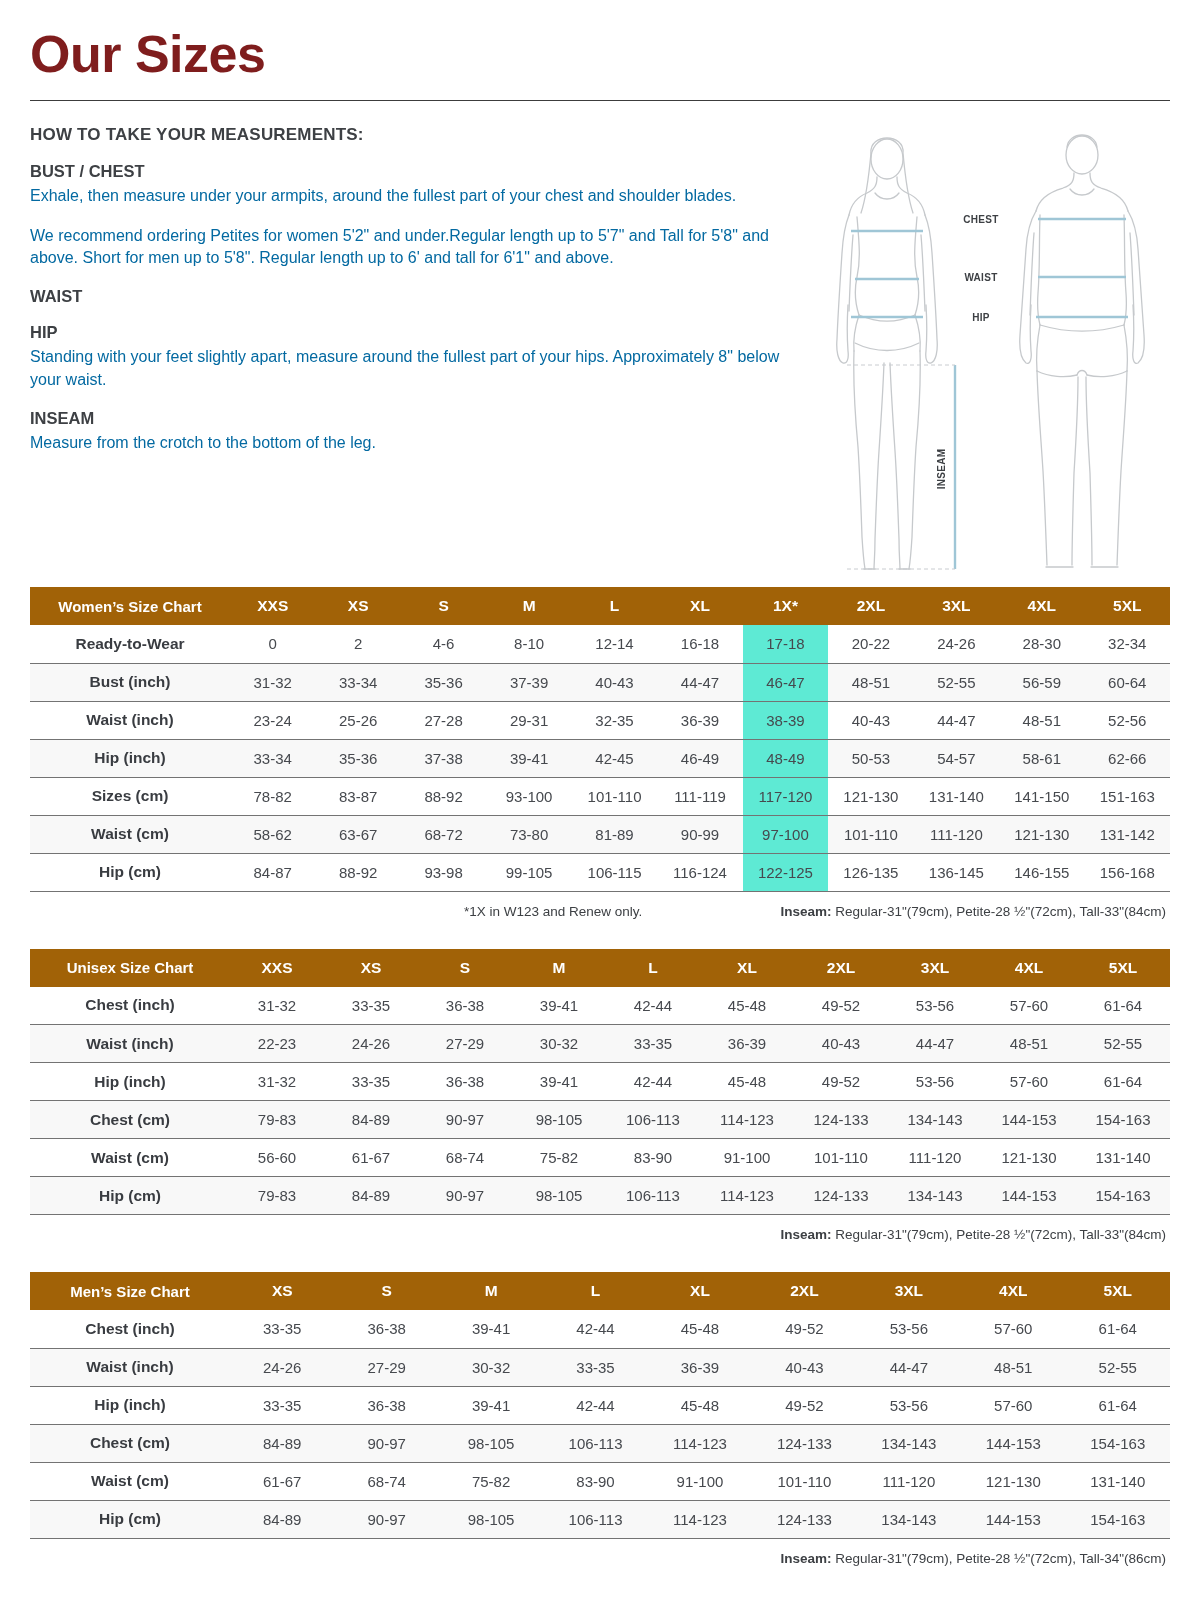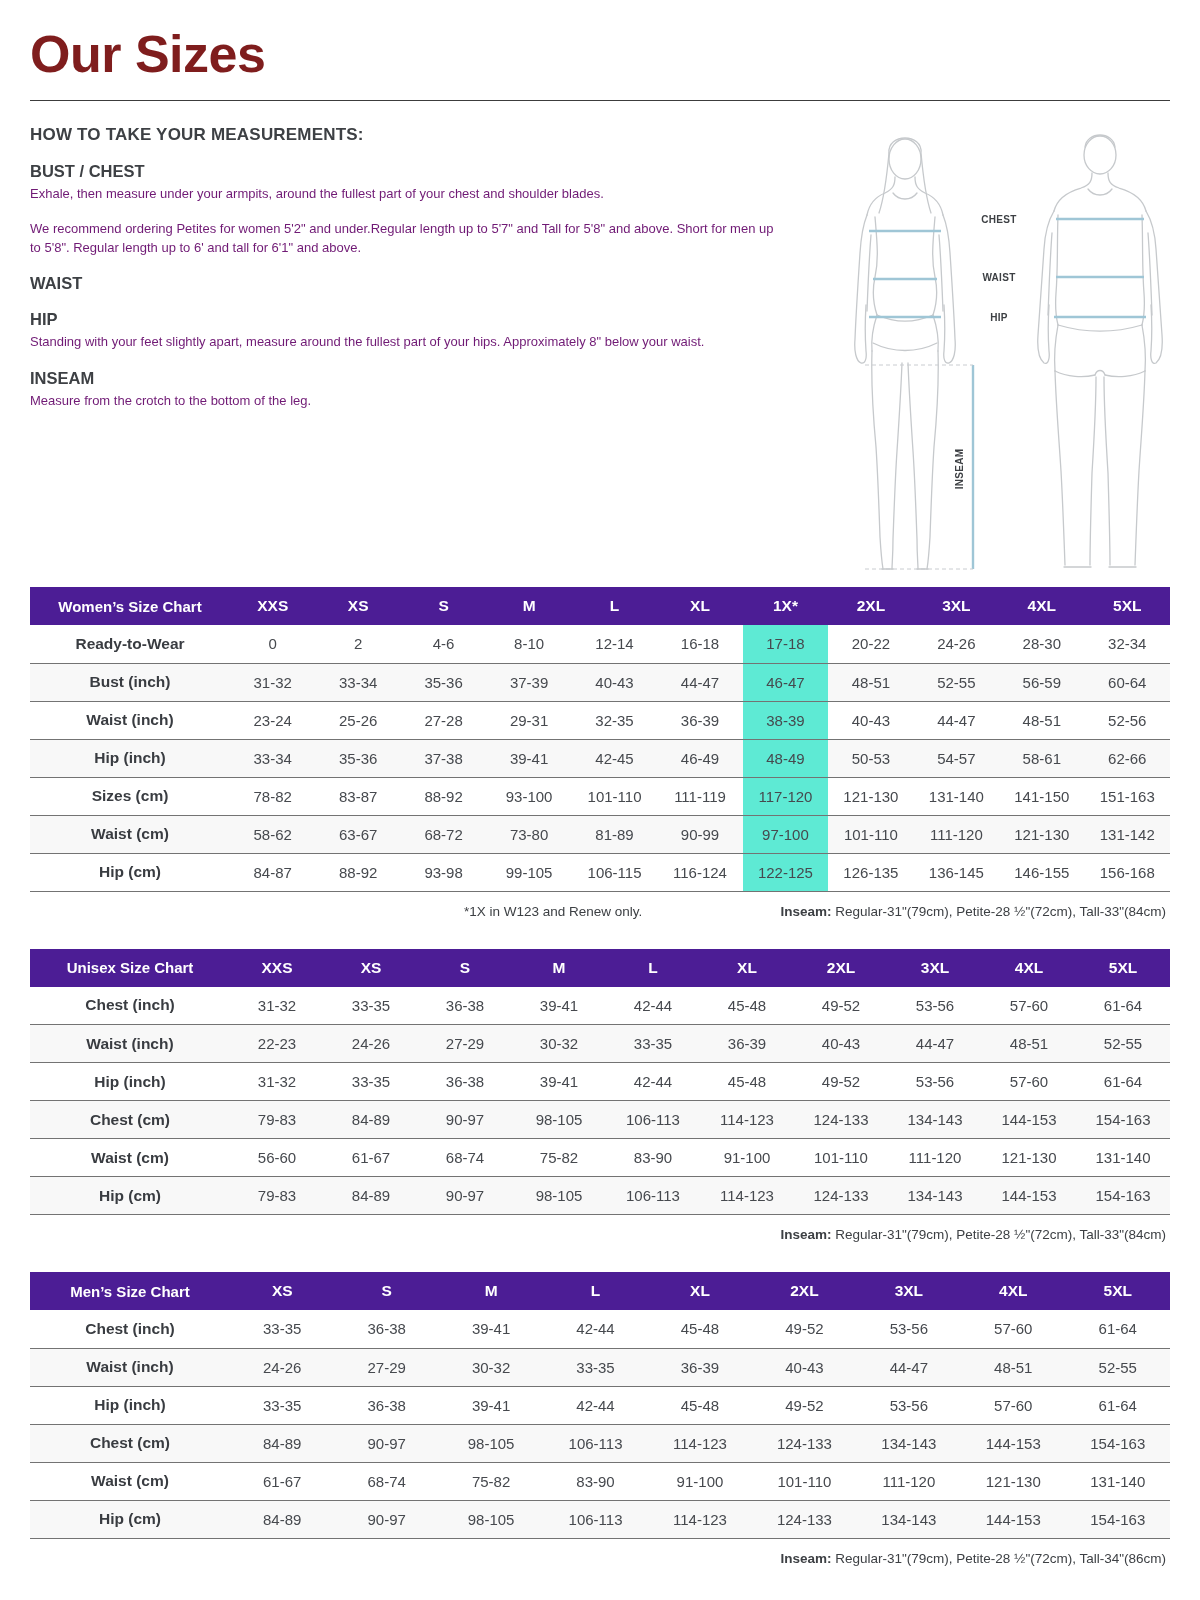--- a/index.html
+++ b/index.html
@@ -9,37 +9,37 @@
     font-family:"Liberation Sans", sans-serif;
     color:#54565a;
   }
   .page { padding:24px 30px 16px; }
 
   h1.title {
     font-size:52px; font-weight:800; color:#7f1d1d; letter-spacing:-0.5px;
   }
   hr.rule { border:none; border-top:1px solid #3c3c3c; margin:16px 0 0; }
 
-  .content { display:flex; gap:20px; margin-top:6px; }
+  .content { display:flex; gap:2px; margin-top:6px; }
   .text-col { width:755px; flex:none; padding-top:18px; }
   .figure-col { flex:1; display:flex; justify-content:flex-end; padding-top:10px; }
 
   h2.heading-main { font-size:17px; font-weight:700; color:#3d4044; letter-spacing:.2px; margin:0 0 4px; }
   .ms { margin-top:17px; }
   .ms h3 { font-size:16.5px; font-weight:700; color:#3d4044; margin-bottom:4px; }
-  .ms p  { font-size:13px; line-height:1.42; color:#701a75; }
+  .ms p  { font-size:16px; line-height:1.42; color:#0369a1; }
 
   
   .tbl-wrap { margin-top:10px; }
   table.size-table { width:100%; border-collapse:collapse; table-layout:fixed; }
   .size-table th, .size-table td {
     height:38px; text-align:center; vertical-align:middle; padding:0 2px;
   }
   .size-table thead th {
-    background:#4c1d95; color:#ffffff; font-weight:700; font-size:15.5px;
+    background:#a16207; color:#ffffff; font-weight:700; font-size:15.5px;
   }
   .size-table th.tbl-title { width:200px; font-size:15px; }
   .size-table tbody th.row-label { font-weight:700; color:#393c41; font-size:15.5px; }
   .size-table tbody td { font-size:15px; color:#46494e; }
   .size-table tbody tr { border-bottom:1px solid #737373; }
   .size-table tbody tr:nth-child(even) { background:#f8f8f8; }
   .size-table tbody td.hl { background:#5eead4; }
 
   .notes-row { display:flex; align-items:baseline; margin:12px 4px 30px; font-size:13.5px; color:#3d4044; }
   .notes-row .note b { font-weight:700;margin-top:8px; }

